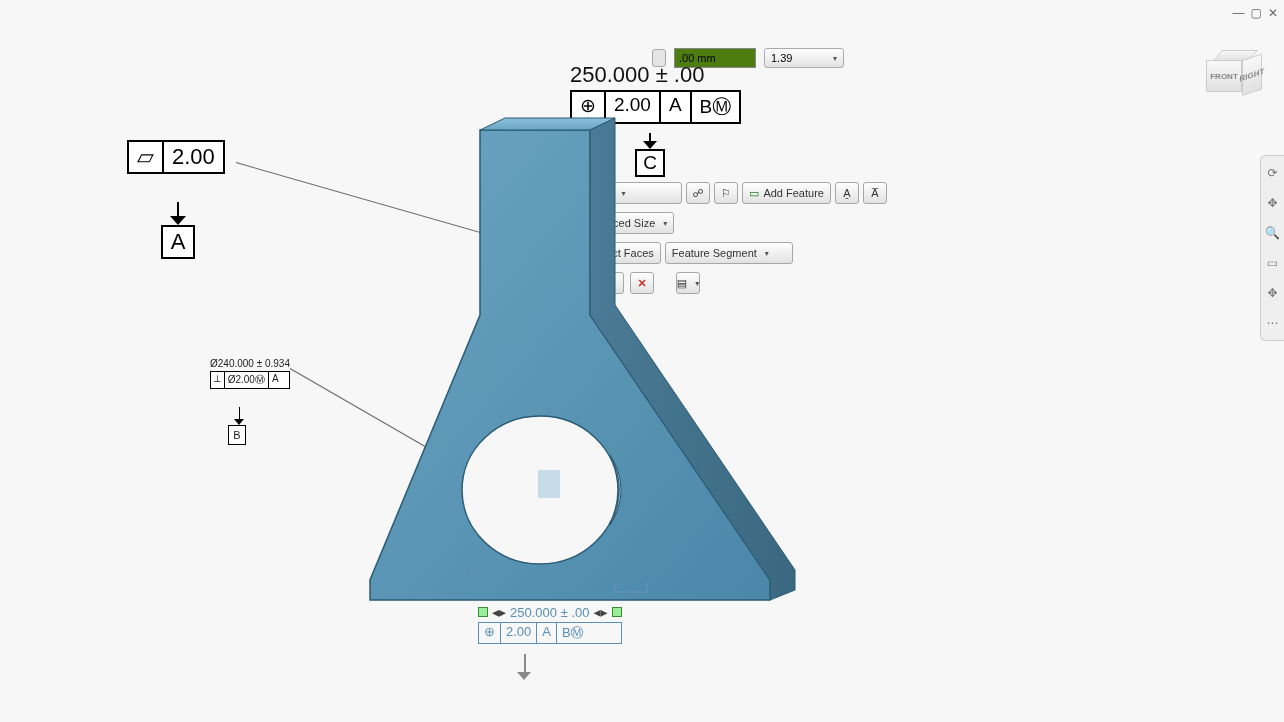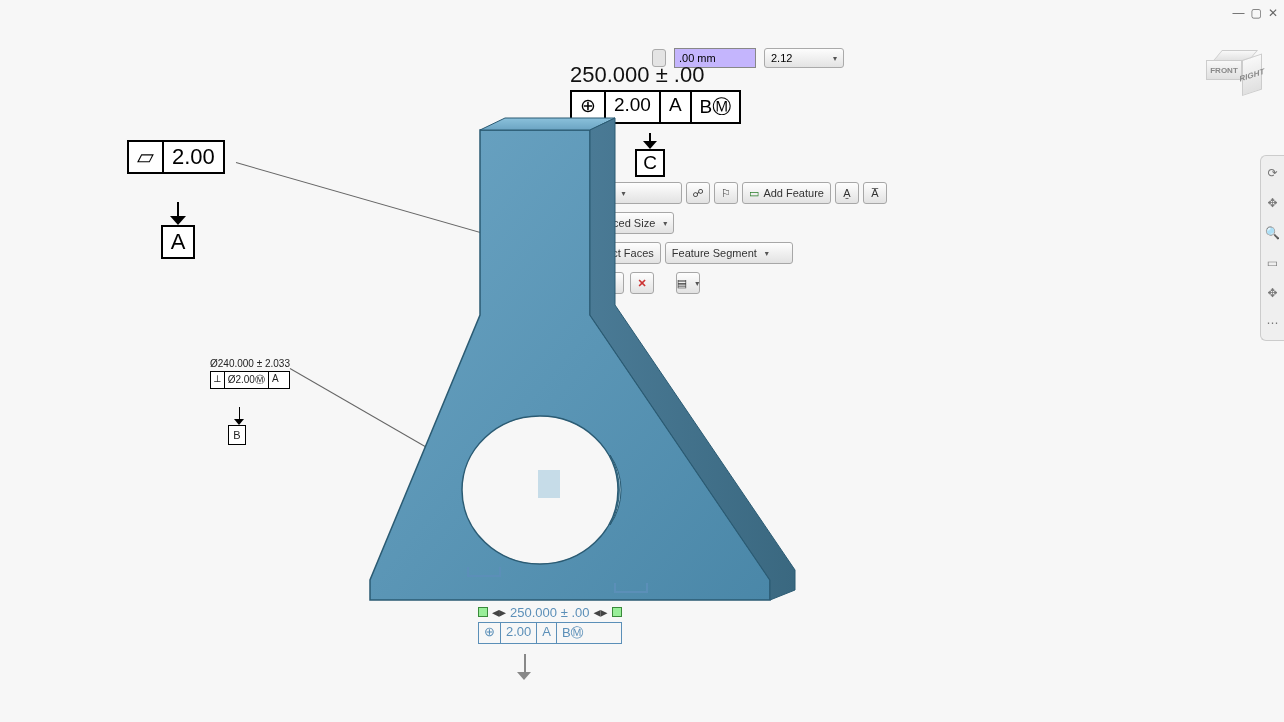--- a/index.html
+++ b/index.html
@@ -26,21 +26,21 @@
     perspective: 200px;
   }
   .viewcube-face {
     position: absolute;
     border: 1px solid #ccc;
     background: linear-gradient(#f8f8f8,#e0e0e0);
     font-size: 8px; color: #888;
     display:flex; align-items:center; justify-content:center;
     font-weight: bold;
   }
-  .vc-front { width:36px; height:20px; left:4px; top:8px; }
+  .vc-front { width:36px; height:32px; left:4px; top:8px; }
   .vc-right { width:20px; height:36px; left:40px; top:8px; transform: skewY(-18deg); transform-origin:left; }
   .vc-top { width:36px; height:12px; left:10px; top:-2px; transform: skewX(-40deg); transform-origin:bottom; }
 
   
   .right-toolbar {
     position: absolute; right: 0; top: 155px;
     width: 24px;
     background: #efefef;
     border: 1px solid #ccc;
     border-right: none;
@@ -56,21 +56,21 @@
     position:absolute; top:48px; left:652px;
     display:flex; align-items:center; gap:8px;
   }
   .topbar .slider {
     width:14px; height:18px; background:#e4e4e4;
     border:1px solid #aaa; border-radius:3px;
   }
   .topbar input {
     width:82px; height:20px;
     border:1px solid #888;
-    background:#c4b5fd; padding:0 4px; font-size:11px;
+    background:#4d7c0f; padding:0 4px; font-size:11px;
   }
   .topbar .dropdown {
     width:80px; height:20px;
     border:1px solid #aaa; border-radius:3px;
     background:linear-gradient(#fdfdfd,#e3e3e3);
     display:flex; align-items:center; padding:0 6px;
     font-size:11px; position:relative;
   }
   .topbar .dropdown::after { content:"▾"; position:absolute; right:6px; color:#555; font-size:8px; }
 
@@ -218,21 +218,21 @@
   <div>🔍</div>
   <div>▭</div>
   <div>✥</div>
   <div>⋯</div>
 </div>
 
 <div class="topbar">
   <div class="slider"></div>
   <input type="text" value=".00 mm" style="">
   <div class="dropdown">
-      <span>2.12</span>
+      <span>1.39</span>
     </div>
 </div>
 
 <div class="dim-main">250.000 ± .00</div>
 <div class="fcf">
   <div>⊕</div>
   <div>2.00</div>
   <div>A</div>
   <div>BⓂ</div>
 </div>
@@ -248,21 +248,21 @@
     <div>2.00</div>
   </div>
   <div class="flat-datum">
     <div class="leader"></div>
     <div class="tri"></div>
     <div class="box">A</div>
   </div>
 </div>
 
 <div class="diam-block">
-  <div class="row1">Ø240.000 ± 2.033</div>
+  <div class="row1">Ø240.000 ± 0.934</div>
   <div class="row2">
     <div>⟂</div>
     <div>Ø2.00Ⓜ</div>
     <div>A</div>
   </div>
   <div class="datum">
     <div class="leader"></div>
     <div class="tri"></div>
     <div class="box">B</div>
   </div>

